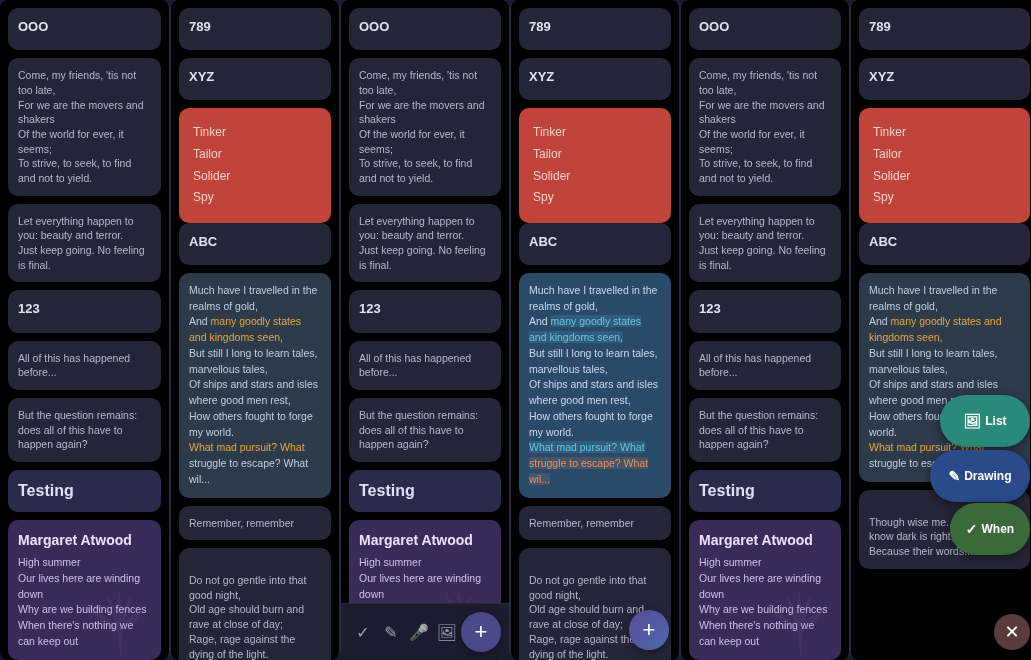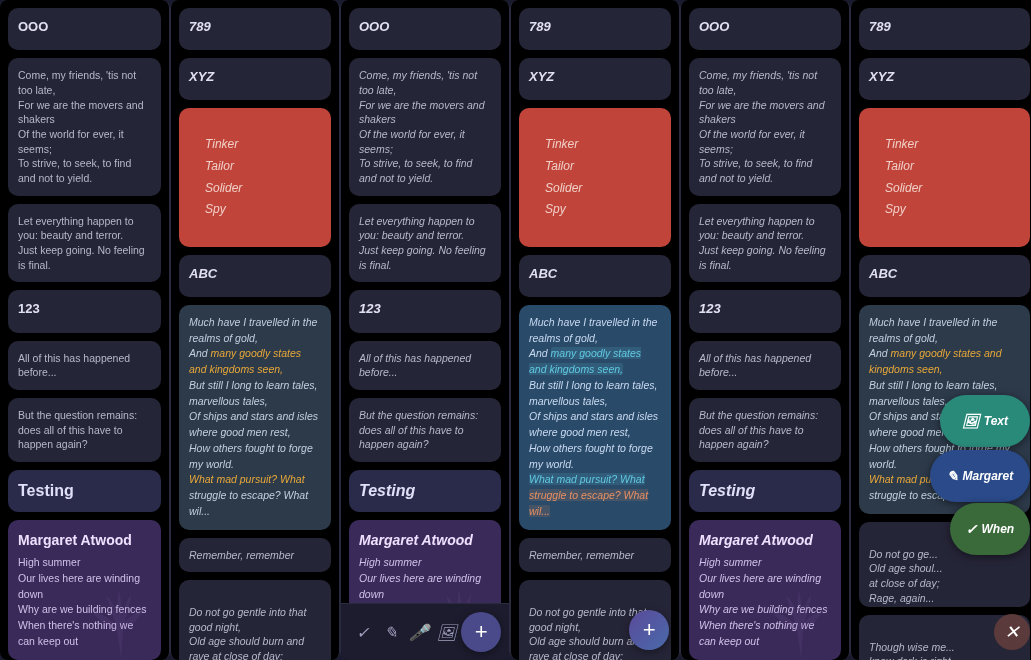--- a/index.html
+++ b/index.html
@@ -18,21 +18,20 @@
       background: #000000;
       border-right: 1px solid #2a2a3e;
       overflow: hidden;
       flex-shrink: 0;
       position: relative;
       border-radius: 8px;
     }
 
     .panel + .panel {
       border-left: 1px solid #2a2a3e;
-      font-style: italic;
     }
 
     .panel-content {
       padding: 8px;
       overflow-y: auto;
       height: 100%;
     }
 
     .card {
       background: #252538;
@@ -47,22 +46,21 @@
     .card-title {
       font-size: 13px;
       font-weight: 600;
       color: #e0e0f0;
       margin-bottom: 4px;
     }
 
     .card-list {
       background: #c0443a;
       border-radius: 10px;
-      padding: 26px;
-      margin-bottom: 8px;
+      padding: 14px;
       color: #f0d0c8;
       font-size: 12px;
       line-height: 1.8;
     }
 
     .card-poem {
       background: #2d3a4a;
       border-radius: 10px;
       padding: 10px;
       margin-bottom: 8px;
@@ -464,41 +462,35 @@
       <div class="card-title">ABC</div>
     </div>
     <div class="card-poem">
       <span style="white-space:pre-line; font-size:10.5px;">Much have I travelled in the realms of gold,
 And <span style="color:#e8a838;">many goodly states and kingdoms seen,</span>
 But still I long to learn tales, marvellous tales,
 Of ships and stars and isles where good men rest,
 How others fought to forge my world.
 <span style="color:#e8a838;">What mad pursuit? What</span> struggle to escape? What wil...</span>
     </div>
-    <div class="card" style="font-size:10.5px; color:#b8b8cc; white-space:pre-line; overflow:hidden; max-height:85px;">
-      <span>Do not go ge...
-Old age shoul...
-at close of day;
-Rage, again...</span>
-    </div>
     <div class="card" style="font-size:10.5px; color:#b8b8cc; white-space:pre-line;">
       <span>Though wise me...
 know dark is right,
 Because their words...</span>
     </div>
   </div>
 
   <div class="float-btn float-btn-image" style="right:8px; top:395px;">
     <span style="font-size:14px;">🖼</span>
-    <span>Text</span>
+    <span>List</span>
   </div>
 
   <div class="float-btn float-btn-drawing" style="right:8px; top:450px;">
     <span style="font-size:14px;">✎</span>
-    <span>Margaret</span>
+    <span>Drawing</span>
   </div>
 
   <div class="float-btn float-btn-list" style="right:8px; top:503px;">
     <span style="font-size:14px;">✓</span>
     <span>When</span>
   </div>
 
 
   <div class="close-btn" style="right:8px; bottom:10px;">
     <span>✕</span>

